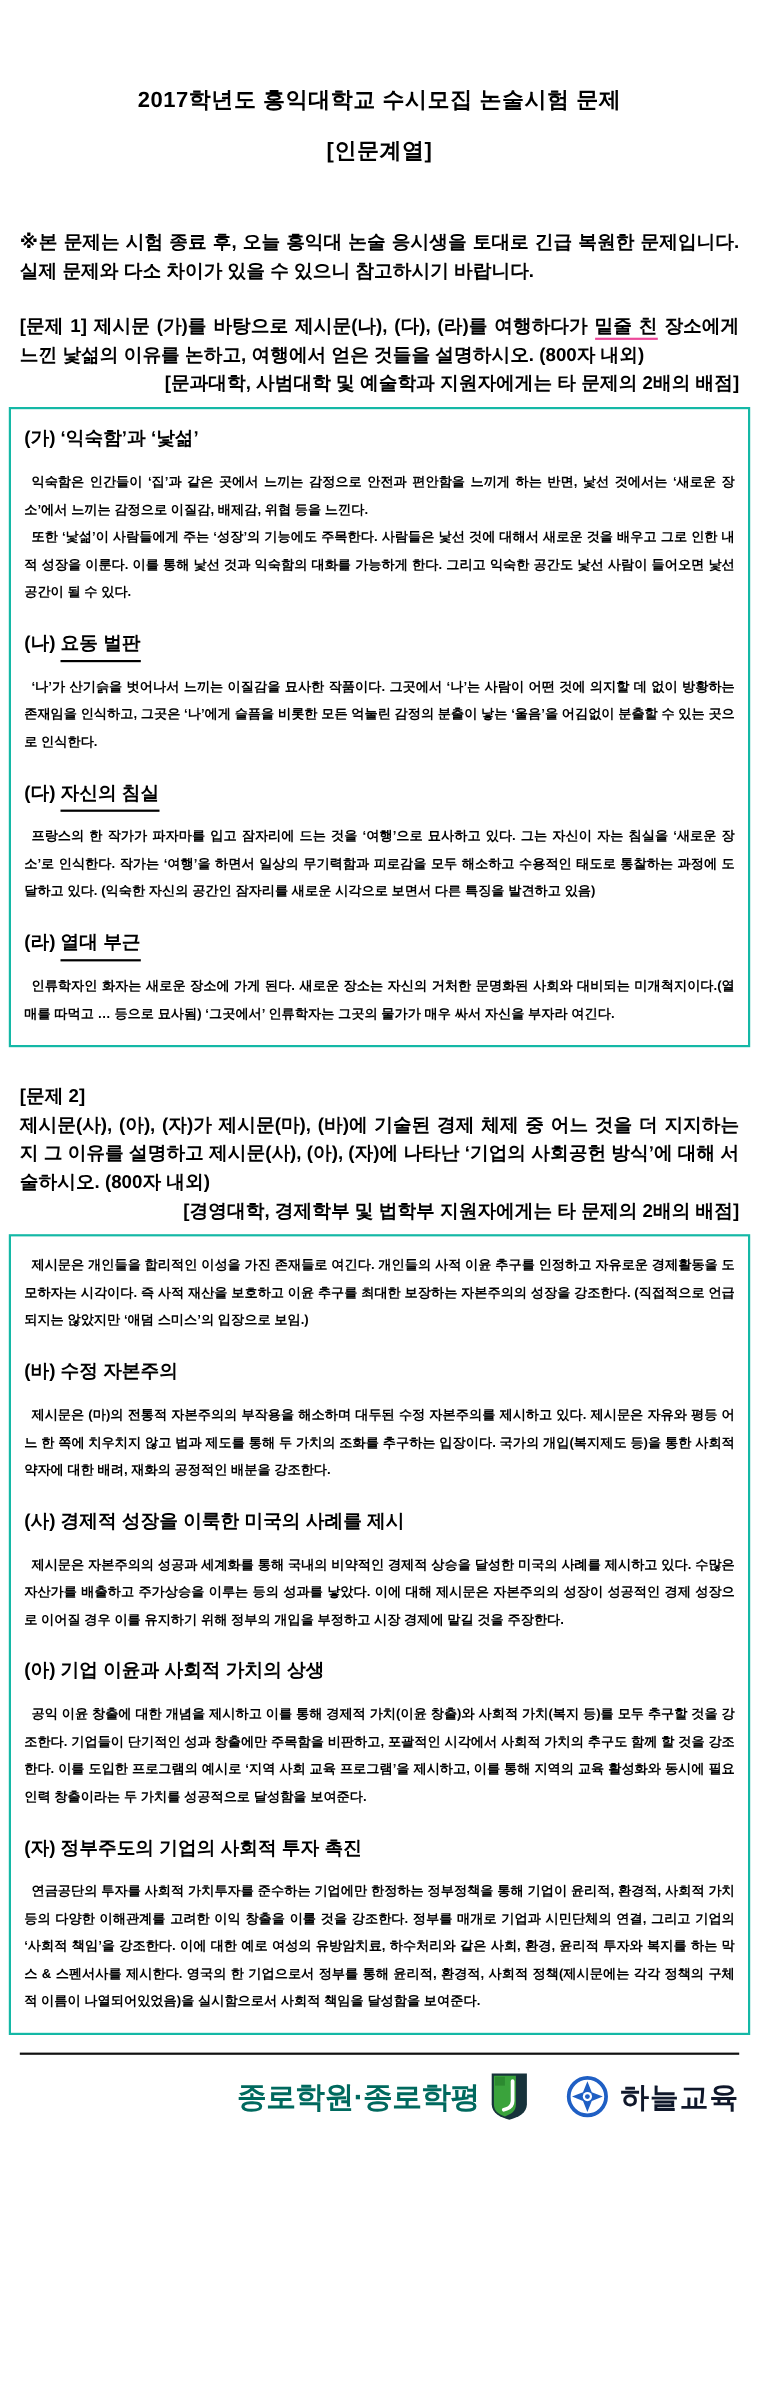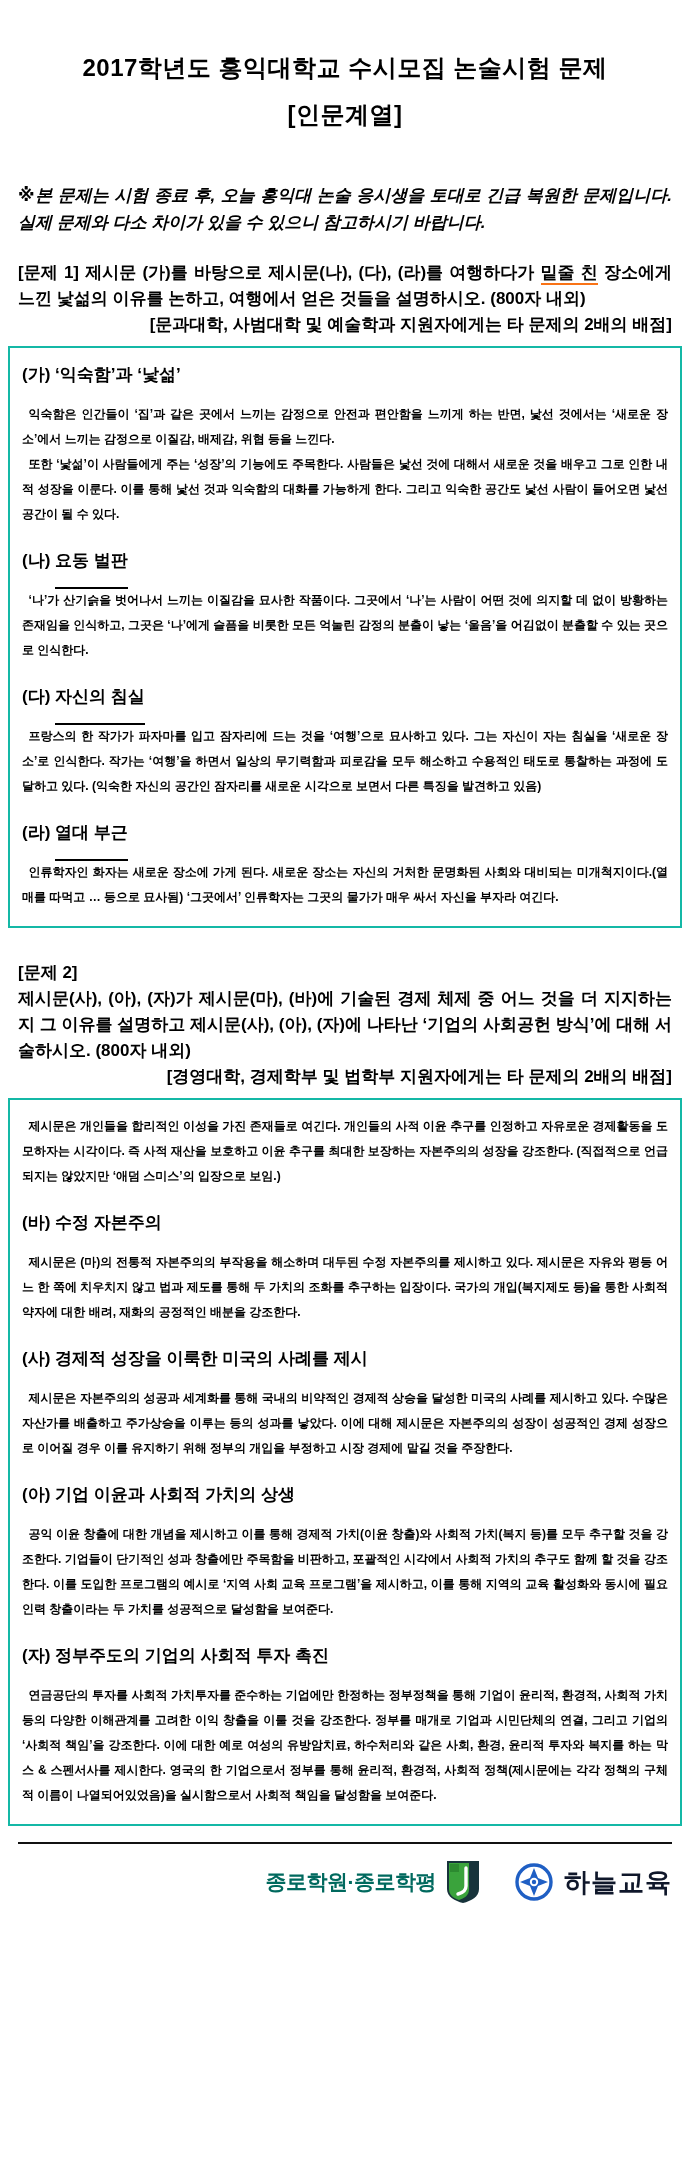--- a/index.html
+++ b/index.html
@@ -7,56 +7,55 @@
   body {
     width: 690px;
     min-height: 2175px;
     margin: 0 auto;
     font-family: "Liberation Sans", "DejaVu Sans", sans-serif;
     font-weight: bold;
     color: #000000;
     -webkit-font-smoothing: antialiased;
   }
   .doc-title {
-    padding-top: 44px;
+    padding-top: 68px;
     text-align: center;
-    font-size: 24px;
+    font-size: 20px;
     line-height: 47px;
     letter-spacing: 0.5px;
   }
   .notice {
     margin: 44px 18px 0 18px;
     font-size: 17px;
     line-height: 27px;
     text-align: justify;
     word-break: break-all;
-    font-style: italic;
   }
   .q-head {
     margin: 24px 18px 0 18px;
     font-size: 17px;
     line-height: 26px;
     text-align: justify;
     word-break: break-all;
   }
   .q-head .q-note { text-align: right; }
-  .ul { border-bottom: 2px solid #f97316; padding-bottom: 1px; }
+  .ul { border-bottom: 2px solid #ec4899; padding-bottom: 1px; }
   .box {
     margin: 8px 8px 0 8px;
     border: 2px solid #14b8a6;
     padding: 14px 12px 16px 12px;
   }
   .passage { margin-bottom: 21px; }
   .passage:last-child { margin-bottom: 0; }
   .p-title {
     font-size: 17px;
     line-height: 25px;
     margin-bottom: 15px;
   }
-  .p-title .p-name-ul { border-bottom: 2px solid #000; padding-bottom: 17px; }
+  .p-title .p-name-ul { border-bottom: 2px solid #000; padding-bottom: 6px; }
   .passage p {
     font-size: 12px;
     line-height: 25px;
     text-align: justify;
     word-break: break-all;
     text-indent: 0.55em;
   }
   .footer-rule {
     margin: 16px 18px 0 18px;
     border-top: 2px solid #111;
@@ -64,21 +63,21 @@
   .footer {
     margin: 12px 18px 0 18px;
     display: flex;
     justify-content: flex-end;
     align-items: center;
     gap: 10px;
     height: 52px;
   }
   .brand-jongno {
     color: #00695e;
-    font-size: 21px;
+    font-size: 27px;
     letter-spacing: -0.5px;
   }
   .brand-haneul {
     color: #0f172a;
     font-size: 26px;
     letter-spacing: 1px;
   }
   .logo-gap { width: 14px; }
   svg { display: block; }
 </style>

